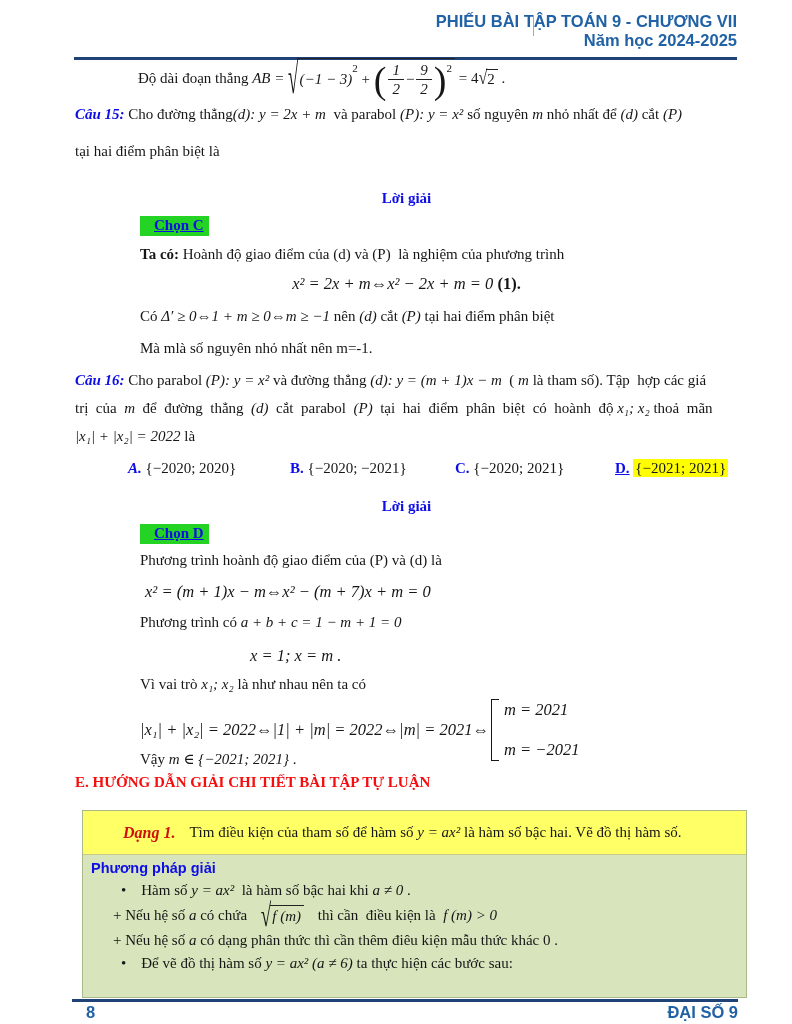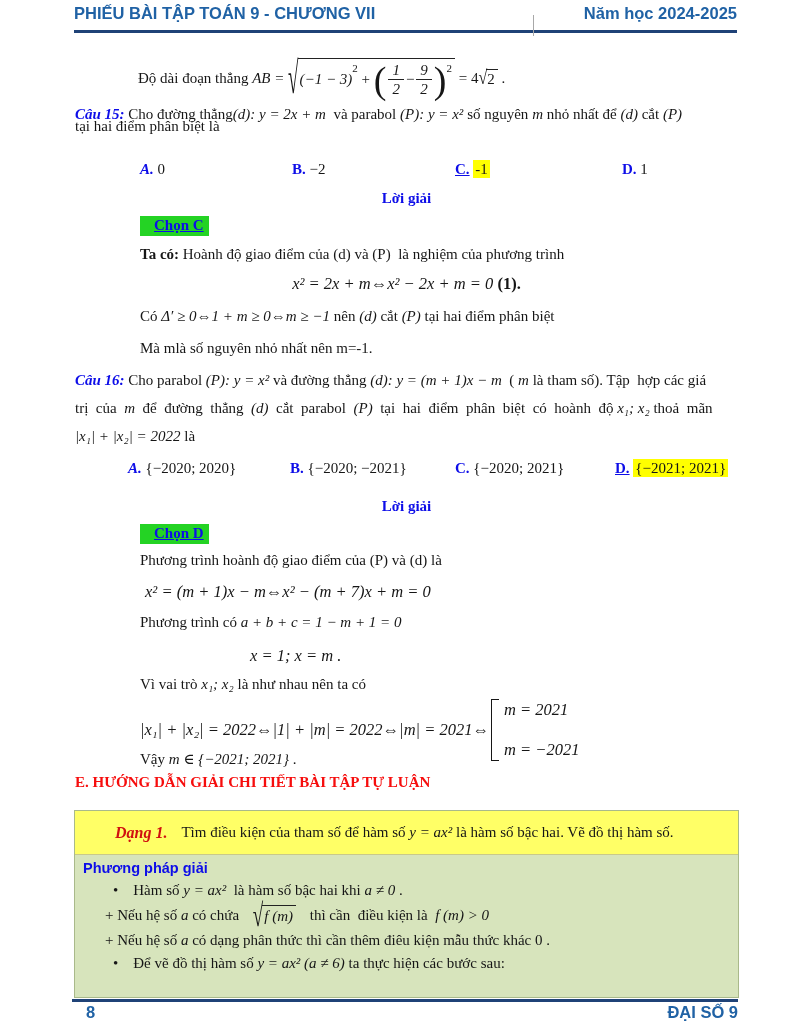--- a/index.html
+++ b/index.html
@@ -73,38 +73,38 @@
   .cases { display:inline-flex; align-items:center; }
   .cbr { align-self:stretch; width:7px; margin:1px 5px 1px 2px;
          border-left:1.8px solid #161616; border-top:1.8px solid #161616;
          border-bottom:1.8px solid #161616; }
   .cstack { display:inline-flex; flex-direction:column; font-style:italic; line-height:1.45;gap:16px; }
 
   
   .secE { color:var(--red); font-weight:bold; font-size:15px; white-space:pre; }
 
   
-  .dangbox { border:1px solid #a9b98a; }
+  .dangbox { border:1px solid #a9b98a;margin-left:8px; }
   .dang-strip { background:var(--box-yellow); height:43px; display:flex;
                 align-items:center; padding-left:40px; white-space:pre;
                 border-bottom:1px solid #c9c98a; }
   .dang-label { color:var(--dang-red); font-weight:bold; font-style:italic;
                 font-size:16px; margin-right:14px; }
   .method { background:var(--box-green); padding:5px 10px 0 8px; height:137px; }
   .method-title { color:var(--accent-blue); font-weight:bold;
                   font-family:"Liberation Sans","DejaVu Sans",sans-serif;
                   font-size:14.5px; margin-bottom:6px; }
   .mrow { white-space:pre; margin-top:4px; }
 </style>
 </head>
 <body>
 
 <div class="page">
 
-  <div class="abs doc-header" style="top:4px; left:74px; width:663px;">
+  <div class="abs doc-header" style="top:12px; left:74px; width:663px;flex-direction:column;">
     <span>PHIẾU BÀI TẬP TOÁN 9 - CHƯƠNG VII</span>
     <span>Năm học 2024-2025</span>
   </div>
   <div class="abs hdr-tick" style="top:15px; left:533px;"></div>
 
   <div class="abs mline" style="top:52px; left:138px; height:52px;">
     <span>Độ dài đoạn thẳng </span>
     <span class="seg-mi">AB = </span>
     <span class="sqrt">
       <span class="rad">√</span>
@@ -128,28 +128,22 @@
     </span>
     <span> = 4</span>
     <span class="sqrt">
       <span class="rad small">√</span>
       <span class="radicand small">2</span>
     </span>
     <span> .</span>
   </div>
 
   <div class="abs line" style="top:106px; left:75px;"><span class="seg-qlabel">Câu 15:</span><span class="seg-tx"> Cho đường thẳng</span><span class="seg-mi">(d): y = 2x + m</span><span class="seg-tx">  và parabol </span><span class="seg-mi">(P): y = x²</span><span class="seg-tx"> số nguyên </span><span class="seg-mi">m</span><span class="seg-tx"> nhỏ nhất để </span><span class="seg-mi">(d)</span><span class="seg-tx"> cắt </span><span class="seg-mi">(P)</span></div>
-  <div class="abs line" style="top:118px; left:75px;text-align:right;">tại hai điểm phân biệt là</div>
-
-  <div class="optrow" style="top:161px;">
-    <span class="opt" style="left:140px;"><span class="olabel it">A.</span> <span>0</span></span>
-    <span class="opt" style="left:292px;"><span class="olabel">B.</span> <span>−2</span></span>
-    <span class="opt" style="left:455px;"><span class="olabel u">C.</span> <span class="hl">-1</span></span>
-    <span class="opt" style="left:622px;"><span class="olabel">D.</span> <span>1</span></span>
-  </div>
+  <div class="abs line" style="top:143px; left:75px;text-align:right;">tại hai điểm phân biệt là</div>
+
 
   <div class="abs center loigiai" style="top:190px; left:75px; width:663px;">Lời giải</div>
 
   <div class="abs" style="top:216px; left:140px;">
     <span class="chon">Chọn C</span>
   </div>
 
   <div class="abs line" style="top:246px; left:140px;"><span class="seg-b">Ta có:</span><span class="seg-tx"> Hoành độ giao điểm của (d) và (P)  là nghiệm của phương trình</span></div>
   <div class="abs center eq" style="top:274px; left:75px; width:663px;"><span class="seg-mi">x² = 2x + m⇔x² − 2x + m = 0</span><span class="seg-b"> (1).</span></div>
   <div class="abs line" style="top:308px; left:140px;"><span class="seg-tx">Có </span><span class="seg-mi">Δ′ ≥ 0⇔1 + m ≥ 0⇔m ≥ −1</span><span class="seg-tx"> nên </span><span class="seg-mi">(d)</span><span class="seg-tx"> cắt </span><span class="seg-mi">(P)</span><span class="seg-tx"> tại hai điểm phân biệt</span></div>

